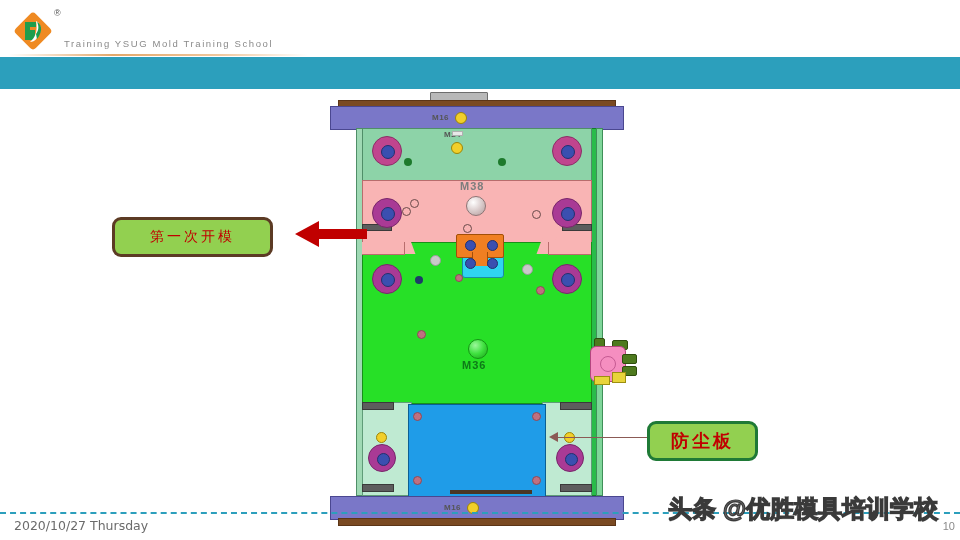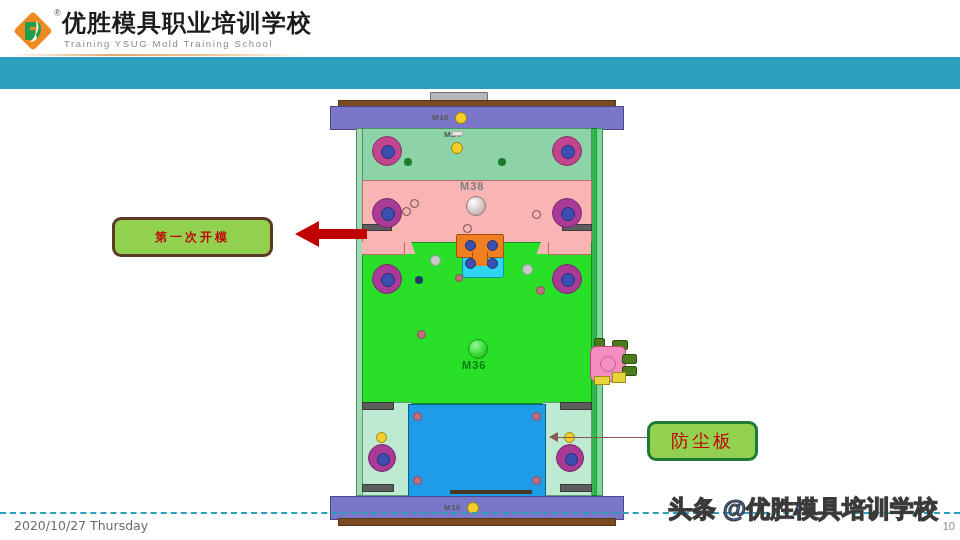--- a/index.html
+++ b/index.html
@@ -115,62 +115,61 @@
      border:1px solid #b4457f;border-radius:6px;}
   .valve-hole{left:300px;top:264px;width:14px;height:14px;border-radius:50%;
      border:1.5px solid #c55a92;}
   .valve-nub{background:#4e7a1e;border:1px solid #2f4d0e;border-radius:2px;}
   .valve-yellow{background:#e8d43a;border:1px solid #9c8f0f;}
 
   
   .callout-left{position:absolute;left:112px;top:217px;width:155px;height:34px;
     background:#92d050;border:3px solid #5c3b24;border-radius:9px;
     display:flex;align-items:center;justify-content:center;}
-  .callout-left span{font-size:12px;font-weight:bold;color:#c00000;letter-spacing:3px;
+  .callout-left span{font-size:14px;font-weight:normal;color:#c00000;letter-spacing:3px;
     font-family:"DejaVu Serif","Liberation Serif",serif;}
   .arrow-left{position:absolute;left:295px;top:219px;width:72px;height:30px;}
 
   
   .callout-right{position:absolute;left:647px;top:421px;width:105px;height:34px;
     background:#92d050;border:3px solid #1f7a36;border-radius:9px;
     display:flex;align-items:center;justify-content:center;}
-  .callout-right span{font-size:18px;font-weight:normal;color:#c00000;letter-spacing:3px;
+  .callout-right span{font-size:18px;font-weight:bold;color:#c00000;letter-spacing:3px;
     font-family:"DejaVu Serif","Liberation Serif",serif;}
   .leader-line{position:absolute;left:556px;top:437px;width:92px;height:1px;background:#8b5a55;}
   .leader-head{position:absolute;left:549px;top:432px;width:0;height:0;
     border-top:5px solid transparent;border-bottom:5px solid transparent;
     border-right:9px solid #8b5a55;}
 
   
   .footer-dash{position:absolute;left:0;top:512px;width:960px;height:0;
     border-top:2px dashed #2c9fbc;}
   .footer-date{position:absolute;left:14px;top:518px;font-size:12.5px;color:#6b6b6b;
     font-family:"DejaVu Sans",sans-serif;}
   .footer-author{position:absolute;left:0;top:516px;width:960px;text-align:center;
     font-size:12px;color:#555;font-family:"DejaVu Serif",serif;}
   .page-num{position:absolute;right:5px;top:520px;font-size:11px;color:#8a8a8a;}
   .watermark{position:absolute;left:668px;top:493px;font-size:24px;font-weight:bold;
-    color:#3b82f6;letter-spacing:0px;white-space:nowrap;
+    color:#737373;letter-spacing:0px;white-space:nowrap;
     -webkit-text-stroke:1.2px #3a3a3a;text-shadow:0 1px 0 rgba(0,0,0,.25);}
 </style>
 </head>
 <body>
 
 <div class="slide">
 
   <div class="header">
     <div class="logo-wrap">
       <svg class="logo-mark" viewBox="0 0 42 42">
         <rect x="7" y="7" width="28" height="28" rx="4" transform="rotate(45 21 21)" fill="#ef8a22"></rect>
         <path d="M13 12 L24 12 L24 17 L18 17 L18 20 L23 20 L23 30 L13 30 Z" fill="#1f9d4d"></path>
         <path d="M24 11 C30 14, 30 22, 25 28 C23 31, 20 32, 18 32 C23 28, 26 21, 24 11 Z" fill="#ffffff"></path>
         <path d="M25 12 C31 15, 30 23, 25 29 L24 24 C27 20, 27 16, 25 12 Z" fill="#1f9d4d"></path>
       </svg>
       <div class="logo-reg">®</div>
-      <div class="logo-cn">优胜模具职业培训学校</div>
       <div class="logo-en">Training YSUG Mold Training School</div>
       <div class="logo-underline"></div>
     </div>
   </div>
 
   <div class="banner"></div>
 
   <div class="diagram">
 
     <div class="d-abs loc-ring"></div>

